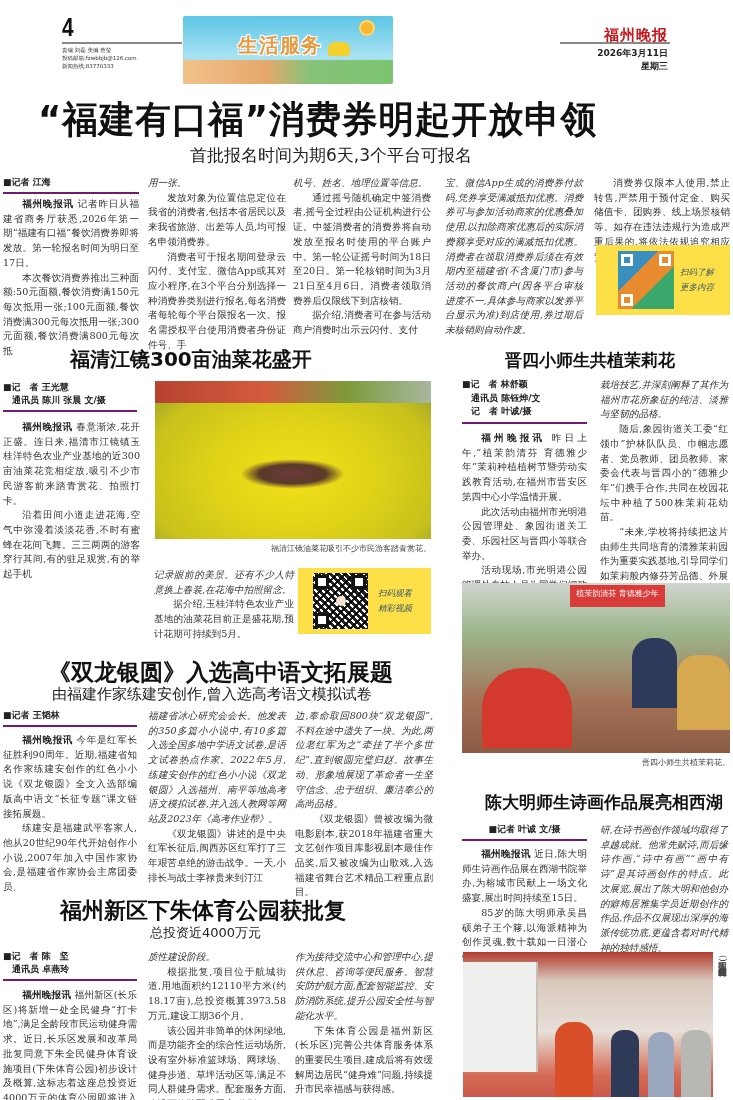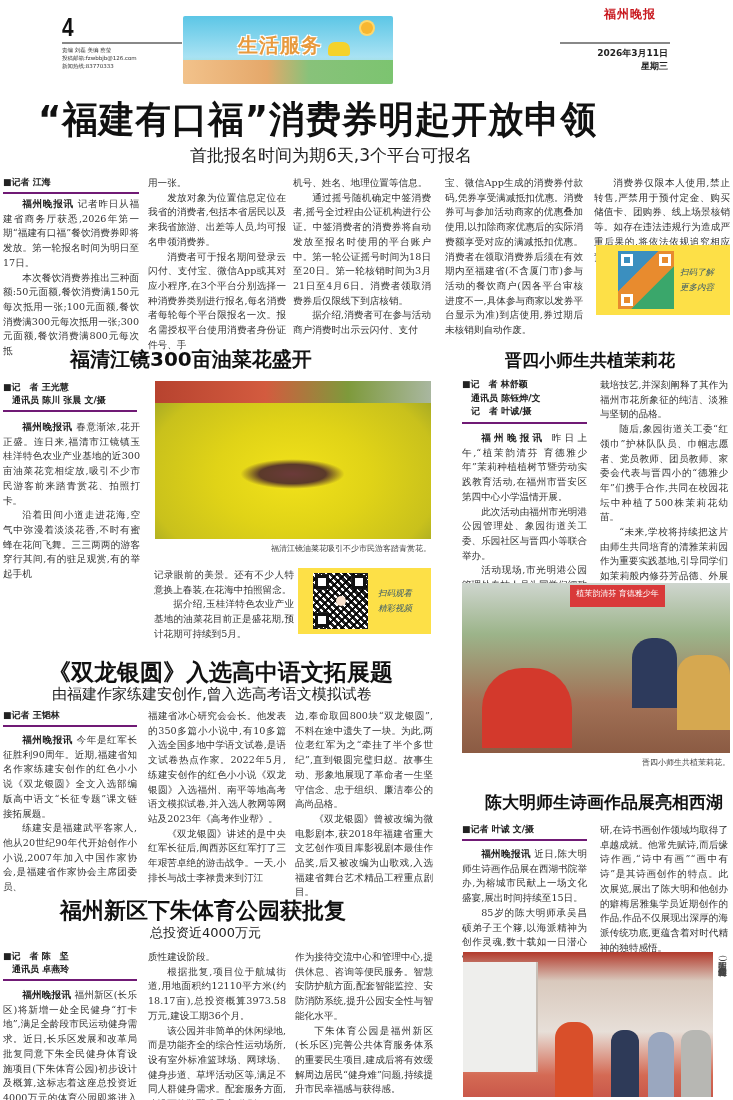--- a/index.html
+++ b/index.html
@@ -11,30 +11,30 @@
   
   .page-num{left:62px;top:13px;font-family:"Liberation Sans",sans-serif;font-weight:bold;font-size:26px;line-height:28px;color:#111;transform:scaleX(0.8);transform-origin:left top;}
   .hdr-rule-l{left:62px;top:42px;width:120px;height:2px;background:#888;}
   .hdr-rule-r{left:560px;top:42px;width:110px;height:2px;background:#888;}
   .editor-info{left:62px;top:46px;font-family:"DejaVu Sans",sans-serif;font-size:5.5px;line-height:8px;color:#333;}
   .banner{left:183px;top:16px;width:210px;height:68px;background:linear-gradient(#5cc6e6,#a8e2f3 60%,#9bd6a0);border-radius:2px;overflow:hidden;padding-left:21px;}
   .banner-title{position:absolute;left:55px;top:16px;font-family:"DejaVu Sans",sans-serif;font-weight:bold;font-size:20px;color:#e79a3e;letter-spacing:1px;text-shadow:1px 1px 0 #fff,-1px -1px 0 #fff,1px -1px 0 #fff,-1px 1px 0 #fff;}
   .banner-sun{position:absolute;right:20px;top:6px;width:12px;height:12px;border-radius:50%;background:#f7b731;box-shadow:0 0 0 2px #ffd86b;}
   .banner-city{position:absolute;left:0;bottom:0;width:100%;height:24px;background:linear-gradient(90deg,#f2c28b,#e5a86a 40%,#88c27a 60%,#7cc470);}
   .banner-car{position:absolute;left:145px;top:26px;width:22px;height:14px;border-radius:7px 7px 3px 3px;background:#f4d22b;}
-  .masthead{left:604px;top:6px;font-family:"DejaVu Serif",serif;font-weight:bold;font-size:12px;color:#c8161d;letter-spacing:1px;}
+  .masthead{left:604px;top:26px;font-family:"DejaVu Serif",serif;font-weight:bold;font-size:15px;color:#c8161d;letter-spacing:1px;}
   .date{left:588px;top:47px;font-family:"DejaVu Sans",sans-serif;font-weight:bold;font-size:9px;color:#222;text-align:right;width:80px;line-height:13px;}
 
   
   .headline{font-family:"DejaVu Sans",sans-serif;font-weight:bold;color:#111;white-space:nowrap;}
   .subhead{font-family:"DejaVu Sans",sans-serif;color:#222;white-space:nowrap;}
   .byline{font-family:"DejaVu Sans",sans-serif;font-weight:bold;font-size:9px;line-height:13px;color:#222;border-bottom:2px solid #701a75;padding-bottom:3px;}
   .col{font-size:9.6px;line-height:14.7px;text-align:justify;color:#333;}
   .col p{text-indent:2em;}
-  .col p.noind{text-indent:0;}
+  .col p.noind{text-indent:0;font-style:italic;}
   .lead{font-family:"DejaVu Sans",sans-serif;font-weight:bold;color:#222;}
   .caption{font-size:8px;color:#444;text-align:right;}
   .qrbox{background:#fde047;}
   .qr{position:absolute;background:#fff;}
   .qr-cell{position:absolute;}
   .qr-text{position:absolute;font-size:8.5px;line-height:15px;color:#3a5a6a;font-style:italic;}
 
   .photo{overflow:hidden;}
 </style>
 </head>
@@ -161,21 +161,21 @@
 <div class="abs col" style="left:148px;top:709px;width:138px;">
   <p class="noind">福建省冰心研究会会长。他发表的350多篇小小说中,有10多篇入选全国多地中学语文试卷,是语文试卷热点作家。2022年5月,练建安创作的红色小小说《双龙银圆》入选福州、南平等地高考语文模拟试卷,并入选人教网等网站及2023年《高考作业帮》。</p>
   <p>《双龙银圆》讲述的是中央红军长征后,闽西苏区红军打了三年艰苦卓绝的游击战争。一天,小排长与战士李禄贵来到汀江</p>
 </div>
 <div class="abs col" style="left:295px;top:709px;width:138px;">
   <p class="noind">边,奉命取回800块“双龙银圆”,不料在途中遗失了一块。为此,两位老红军为之“牵挂了半个多世纪”,直到银圆完璧归赵。故事生动、形象地展现了革命者一生坚守信念、忠于组织、廉洁奉公的高尚品格。</p>
   <p>《双龙银圆》曾被改编为微电影剧本,获2018年福建省重大文艺创作项目库影视剧本最佳作品奖,后又被改编为山歌戏,入选福建省舞台艺术精品工程重点剧目。</p>
 </div>
 
 <div class="abs headline" style="left:465px;top:791px;font-size:17px;padding-left:20px;">陈大明师生诗画作品展亮相西湖</div>
-<div class="abs byline" style="left:462px;top:823px;width:125px;">■记者 叶诚 文/摄</div>
+<div class="abs byline" style="left:462px;top:823px;width:125px;text-align:center;">■记者 叶诚 文/摄</div>
 <div class="abs col" style="left:462px;top:847px;width:125px;">
   <p><span class="lead">福州晚报讯</span><span> 近日,陈大明师生诗画作品展在西湖书院举办,为榕城市民献上一场文化盛宴,展出时间持续至15日。</span></p>
   <p>85岁的陈大明师承吴昌硕弟子王个簃,以海派精神为创作灵魂,数十载如一日潜心钻</p>
 </div>
 <div class="abs col" style="left:600px;top:823px;width:128px;">
   <p class="noind">研,在诗书画创作领域均取得了卓越成就。他常先赋诗,而后缘诗作画,“诗中有画”“画中有诗”是其诗画创作的特点。此次展览,展出了陈大明和他创办的癖梅居雅集学员近期创作的作品,作品不仅展现出深厚的海派传统功底,更蕴含着对时代精神的独特感悟。</p>
 </div>
 <div class="abs photo" style="left:463px;top:952px;width:250px;height:145px;background:linear-gradient(180deg,#b23a2c 0%,#d9c9bd 20%,#e7dfd8 55%,#d46a54 85%,#c9584a 100%);">
   <div style="position:absolute;left:0;top:10px;width:75px;height:110px;background:#eeeeec;border-right:2px solid #c8bfb6;"></div>
   <div style="position:absolute;left:92px;top:70px;width:38px;height:75px;border-radius:16px 16px 0 0;background:#d94f2a;"></div>

